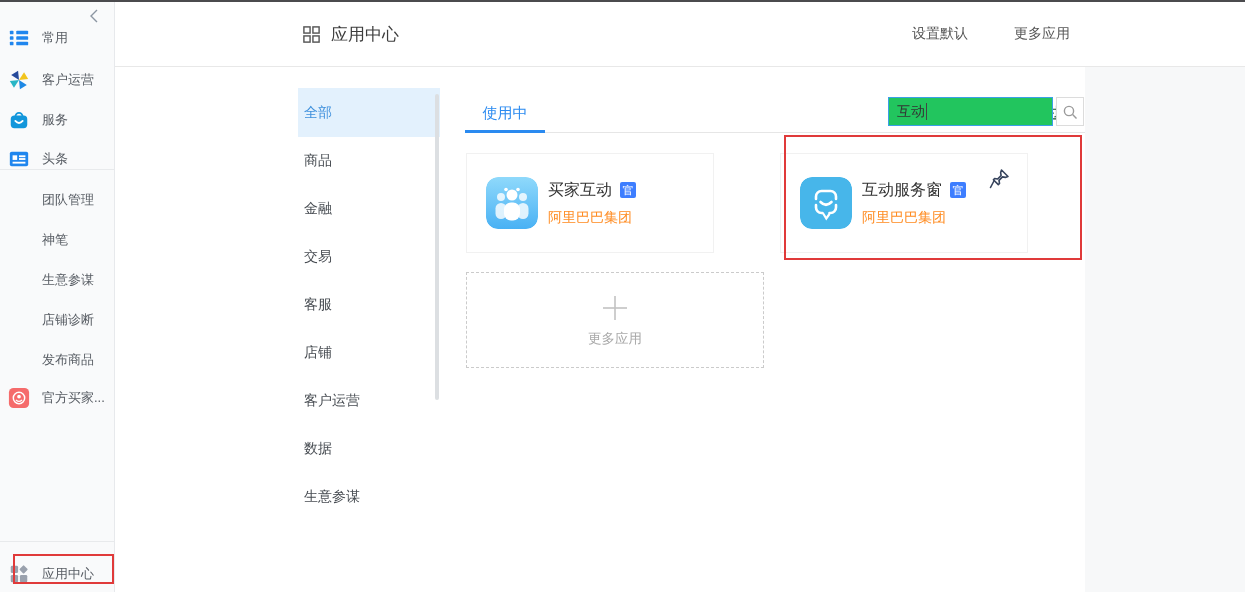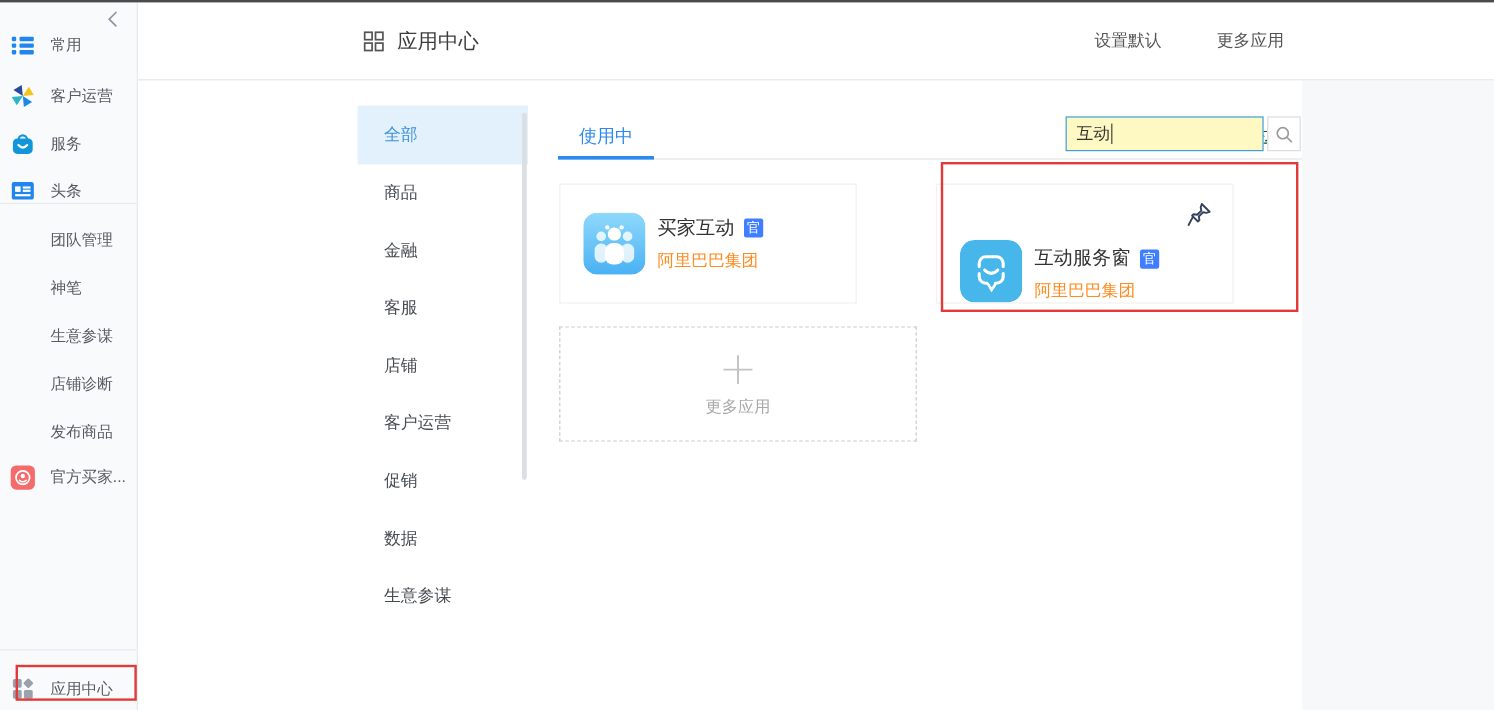--- a/index.html
+++ b/index.html
@@ -34,50 +34,50 @@
   .header-title { position:absolute; left:187px; top:0; height:100%; display:flex; align-items:center; gap:10px; }
   .header-title .t { font-size:17px; color:#3c3c3c; }
   .header-actions { position:absolute; right:175px; top:0; height:100%; display:flex; align-items:center; gap:46px; }
   .header-actions .hlink { font-size:14px; color:#555; cursor:pointer; white-space:nowrap; }
 
   
   .content { position:absolute; left:115px; top:67px; width:970px; bottom:0; background:#fff; }
 
   
   .cat-menu { position:absolute; left:183px; top:21px; width:142px; }
-  .cat-item { height:48px; display:flex; align-items:center; padding-left:22px; font-size:14px; color:#474c52; cursor:pointer; }
+  .cat-item { height:48px; display:flex; align-items:center; padding-left:6px; font-size:14px; color:#474c52; cursor:pointer; }
   .cat-item.selected { height:49px; background:#e3f1fd; color:#3f90dc; }
   .cat-scrollbar { position:absolute; left:320px; top:27px; width:4px; height:306px; background:#dcdfe2; border-radius:2px; }
 
   
   .tabs-row { position:absolute; left:350px; top:28px; width:620px; height:38px; border-bottom:1px solid #e6e6e6; display:flex;justify-content:space-between; }
   .tab { height:100%; display:flex; align-items:center; justify-content:center; font-size:15px; color:#14532d; cursor:pointer; position:relative; }
   .tab.active { color:#2a8af0; width:80px; }
   .tab.inactive { width:64px; margin-left:22px; }
   .tab.active::after { content:""; position:absolute; left:0; right:0; bottom:-1px; height:3px; background:#2a8af0; }
 
   
   .search-input {
     position:absolute; left:773px; top:30px; width:165px; height:29px;
     border:1px solid #3b9fe8; font-size:14px; color:#333; padding:0 8px;
-    outline:none; background:#fef9c3; font-family:inherit;
+    outline:none; background:#22c55e; font-family:inherit;
   }
   .search-caret { position:absolute; left:811px; top:36px; width:1px; height:17px; background:#444; }
   .search-btn {
     position:absolute; left:941px; top:30px; width:28px; height:29px;
     border:1px solid #dcdcdc; background:#fff; display:flex; align-items:center; justify-content:center; cursor:pointer;
   }
 
   
   .app-card {
     position:absolute; width:248px; height:100px; background:#fff;
     border:1px solid #f1f1f1; display:flex; align-items:center; padding-left:19px; cursor:pointer;
   }
   .card-1 { left:351px; top:86px; }
-  .card-2 { left:665px; top:86px;align-items:flex-end; }
+  .card-2 { left:665px; top:86px; }
   .app-icon { width:52px; height:52px; border-radius:12px; flex:none; overflow:hidden; }
   .app-info { margin-left:10px; }
   .app-title-row { display:flex; align-items:center; gap:8px; }
   .app-name { font-size:16px; color:#333; }
   .badge {
     width:16px; height:16px; background:#3e7eff; color:#fff; font-size:11px;
     line-height:16px; text-align:center; border-radius:2px; flex:none;
   }
   .vendor { margin-top:8px; font-size:14px; color:#ff8a1e; }
   .pin-btn { position:absolute; right:16px; top:13px; width:24px; height:24px; cursor:pointer; }
@@ -217,24 +217,24 @@
     <span class="hlink">更多应用</span>
   </div>
 </div>
 
 <div class="content">
 
   <div class="cat-menu">
     <div class="cat-item selected">全部</div>
     <div class="cat-item">商品</div>
     <div class="cat-item">金融</div>
+    <div class="cat-item">交易</div>
     <div class="cat-item">客服</div>
     <div class="cat-item">店铺</div>
     <div class="cat-item">客户运营</div>
-    <div class="cat-item">促销</div>
     <div class="cat-item">数据</div>
     <div class="cat-item">生意参谋</div>
   </div>
   <div class="cat-scrollbar"></div>
 
   <div class="tabs-row">
     <div class="tab active">使用中</div>
     <div class="tab inactive">已过期</div>
   </div>
 

